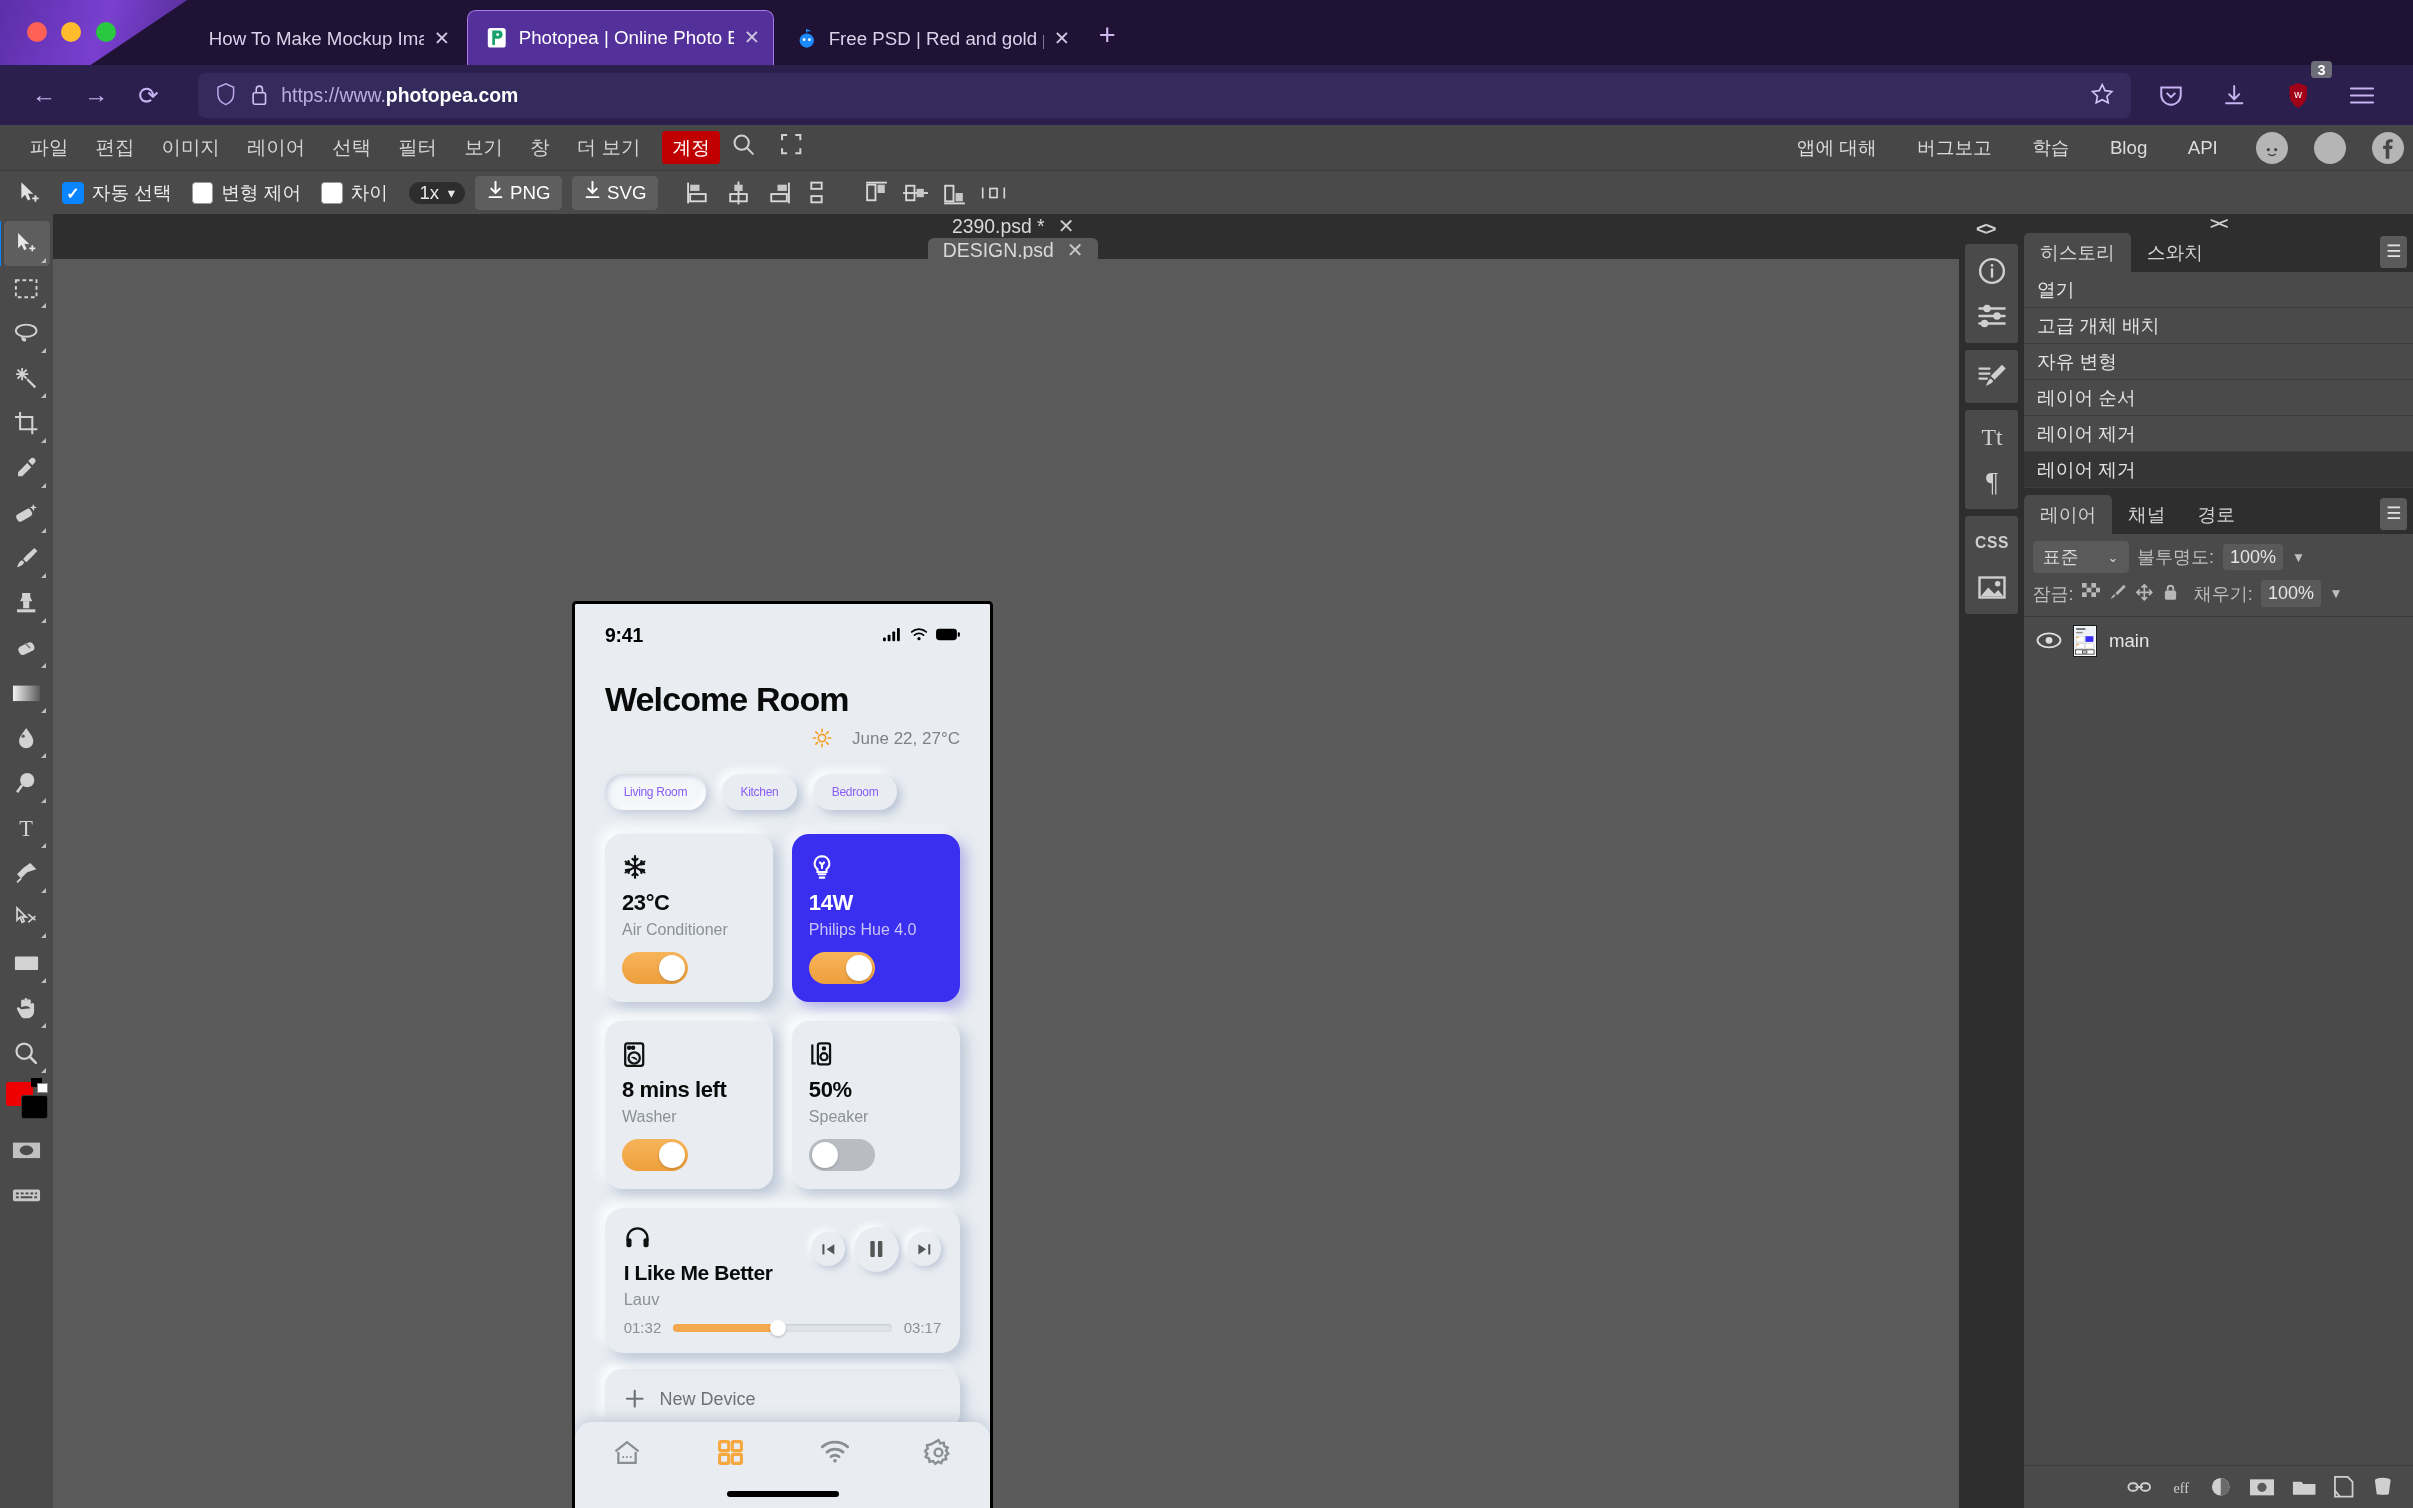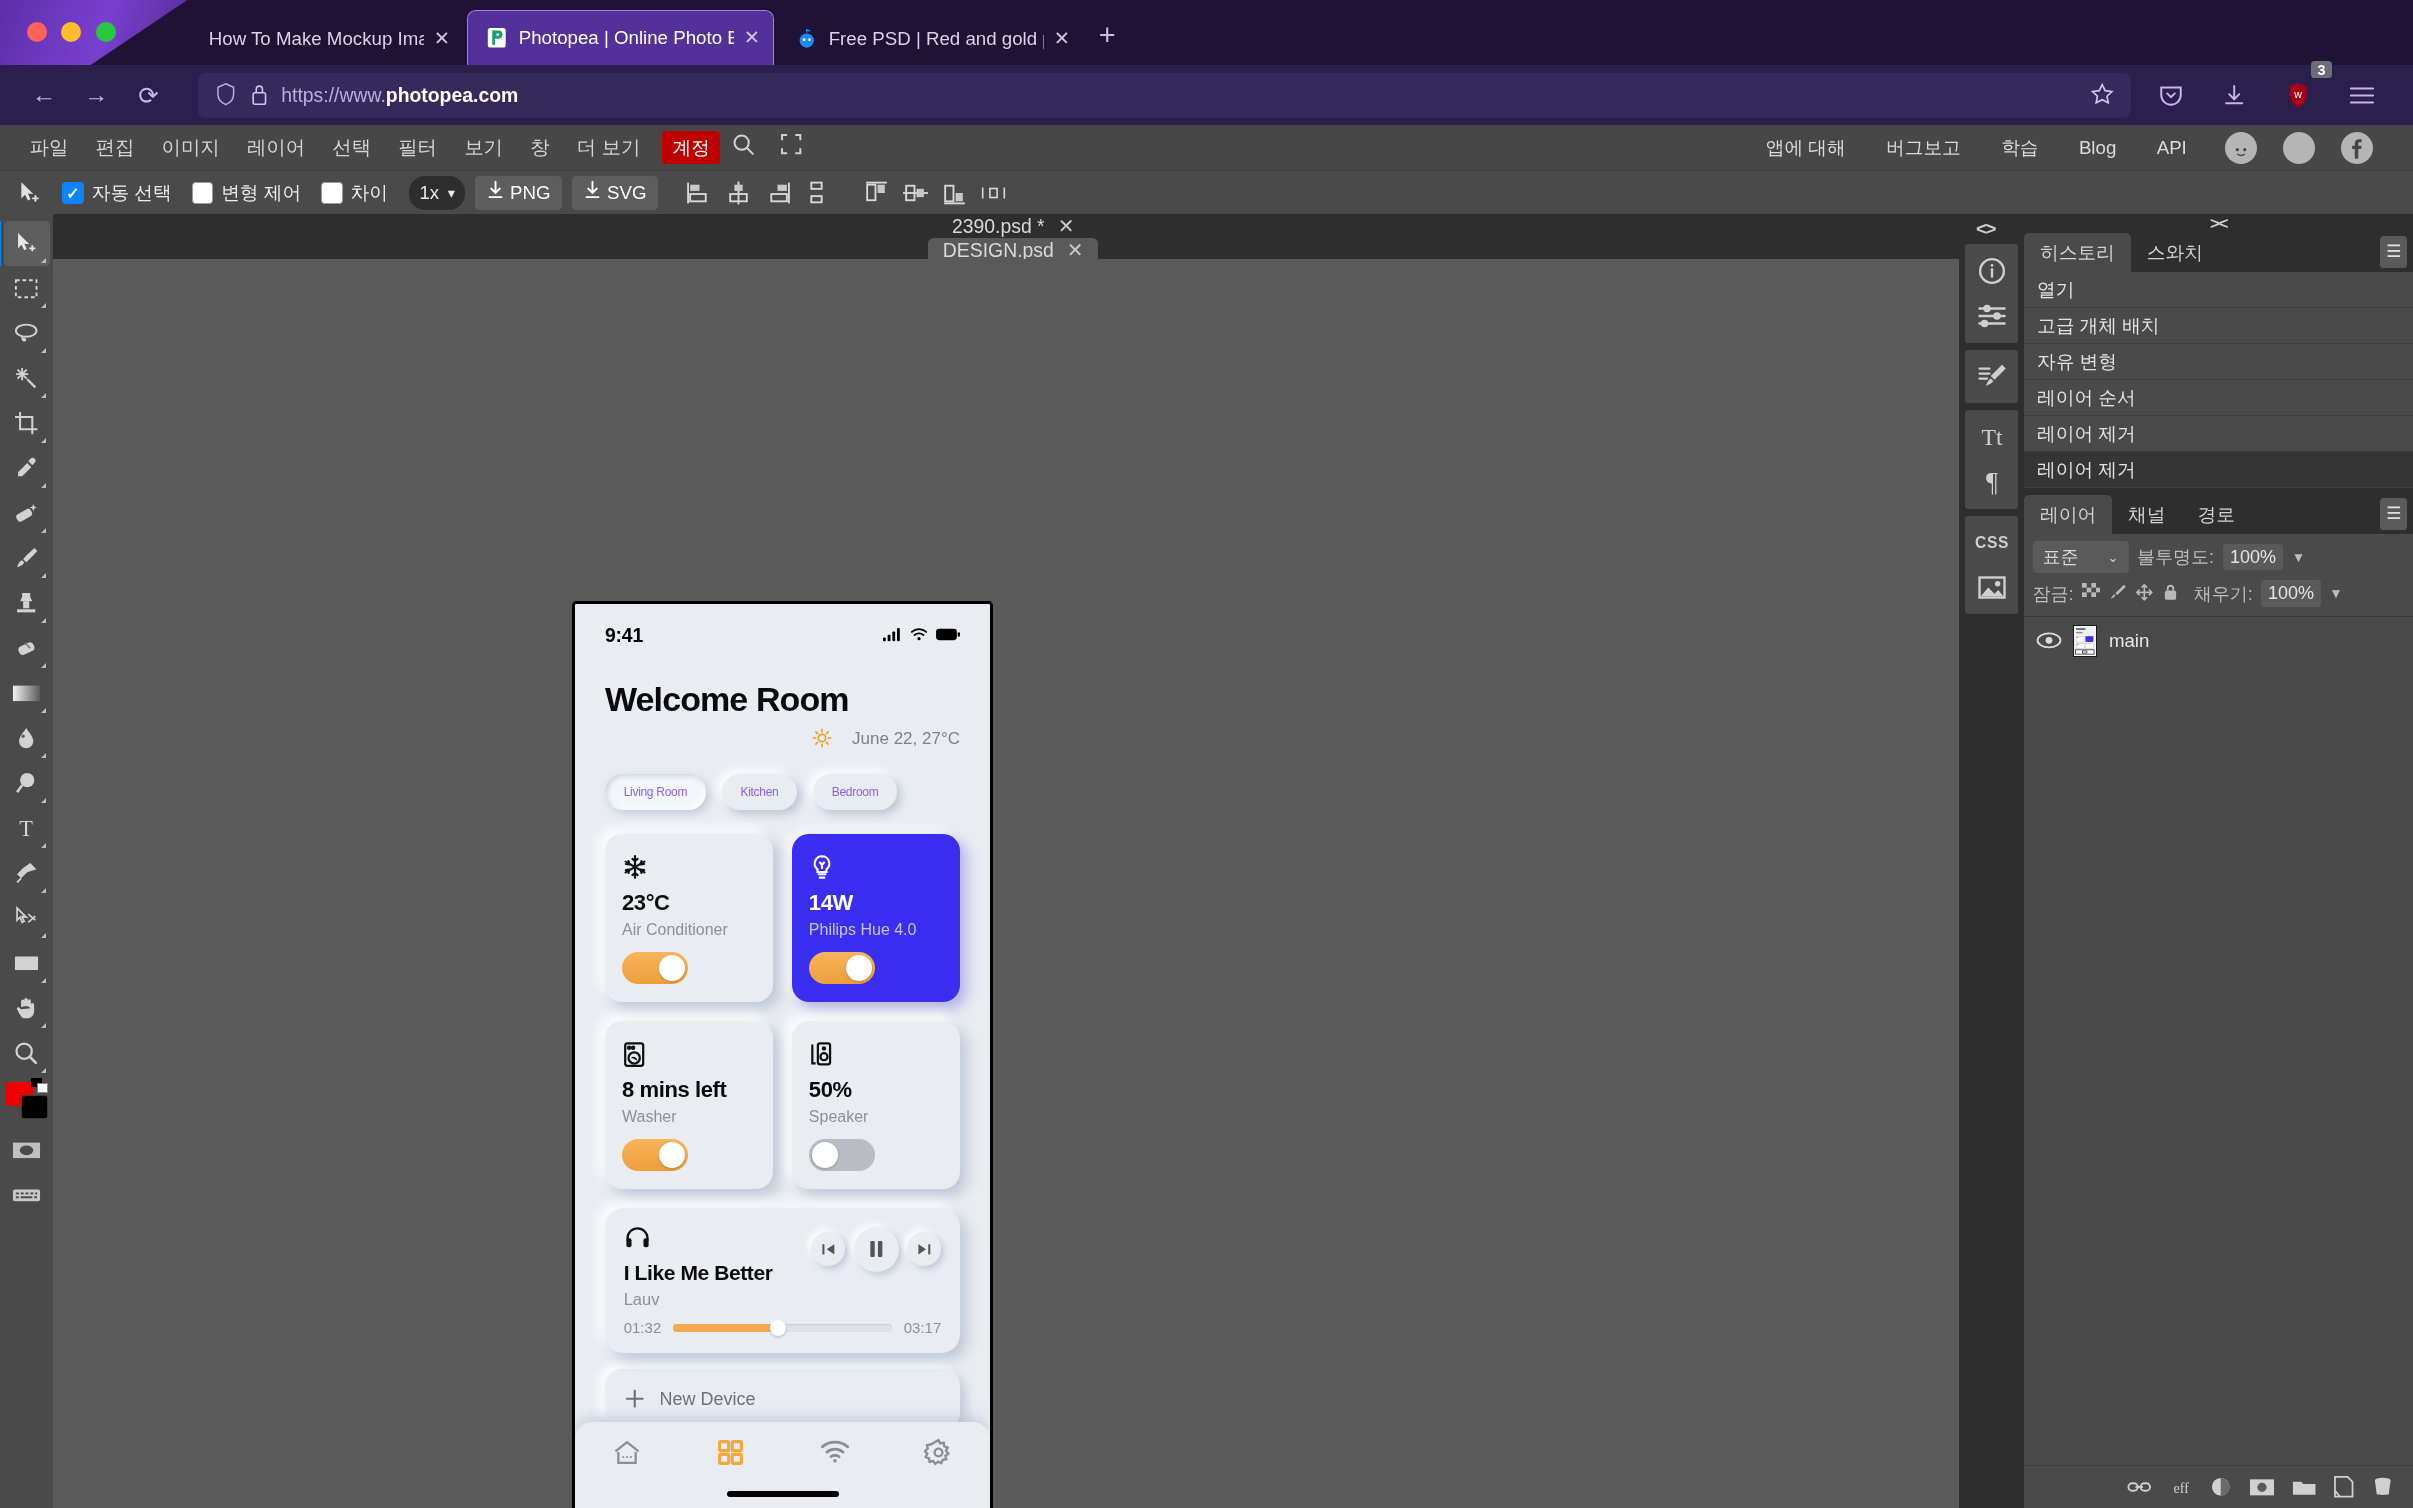--- a/index.html
+++ b/index.html
@@ -58,32 +58,32 @@
     font-size:14.4px; border-radius:3.6px; padding:0.7px 6.5px; font-weight:600;
   }
 
   
   .app { position:absolute; left:0; top:125px; width:2413px; height:1383px; background:#474747; }
 
   .menubar { height:45px; background:#474747; display:flex; align-items:center; padding-left:16px; gap:0; }
   .menu-item { color:#d4d4d4; font-size:19.4px; padding:0 13.6px; line-height:45px; }
   .menu-account { background:#c00000; color:#fff; border-radius:3.6px; padding:3.6px 10px; font-size:18.7px; margin-left:8.6px; }
   .menu-icon { color:#d0d0d0; font-size:21.5px; padding:0 11.5px; }
-  .menubar-right { margin-left:auto; display:flex; align-items:center; gap:16px; padding-right:40px; }
+  .menubar-right { margin-left:auto; display:flex; align-items:center; gap:16px; padding-right:9px; }
   .menubar-right .menu-item { font-size:18.7px; padding:0 12.2px; color:#dcdcdc; }
   .social { width:32px;height:32px;border-radius:50%;background:#b5b5b5;margin-left:10px;display:flex;align-items:center;justify-content:center;color:#474747;font-size:18.7px;font-weight:700; }
 
   .optionsbar { height:45px; background:#4a4a4a; border-top:0.7px solid #3c3c3c; display:flex; align-items:center; padding-left:7.2px; gap:0; }
   .opt-tool { width:45px;height:40px;display:flex;align-items:center;justify-content:center;color:#e0e0e0; }
   .opt-check { display:flex; align-items:center; gap:8px; padding:0 10px; }
   .chk { width:21.5px;height:21.5px;border-radius:3.6px;background:#fff;border:0.7px solid #9a9a9a; }
   .chk.on { background:#0a84ff; border-color:#0a84ff; display:flex;align-items:center;justify-content:center;color:#fff;font-size:16px;font-weight:700; }
   .opt-label { color:#ececec; font-size:18.7px; }
   .opt-select {
-    background:#2d2d2d; color:#e8e8e8; font-size:18.7px; height:34px; border-radius:16px;
+    background:#2d2d2d; color:#e8e8e8; font-size:18.7px; height:22px; border-radius:16px;
     display:flex; align-items:center; padding:0 10px; gap:8.6px; margin-left:11.5px;
   }
   .opt-btn {
     background:#5e5e5e; height:34px; border-radius:4.3px; display:flex; align-items:center;
     gap:6.5px; padding:0 11.5px; color:#fff; font-size:18.7px; margin-left:10px;
   }
   .opt-sep { width:21.5px; }
   .align-ico { width:39px; height:36px; display:flex; align-items:center; justify-content:center; }
 
   

